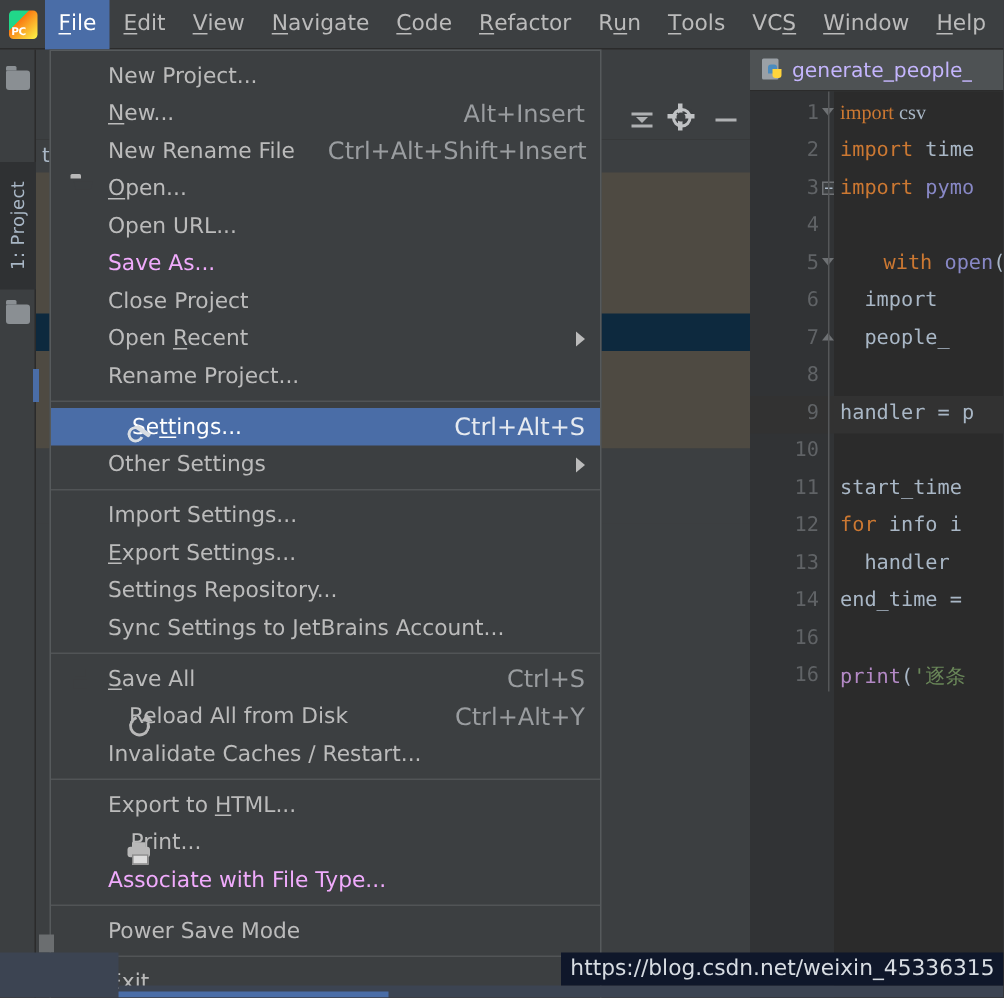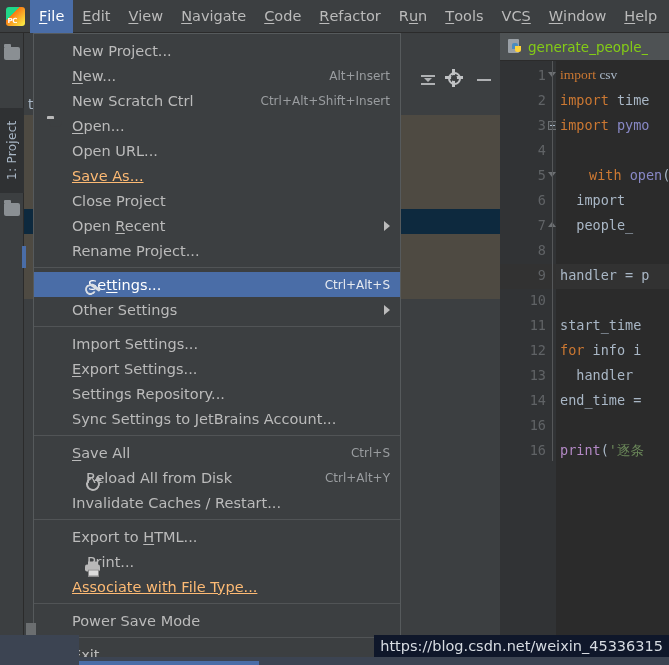--- a/index.html
+++ b/index.html
@@ -142,21 +142,21 @@
   }
   .py-file-icon .snake-b {
     position: absolute; left: 4px; top: 4px; width: 6px; height: 6px;
     background: #4b8bbe; border-radius: 2px 2px 0 0;
   }
   .py-file-icon .snake-y {
     position: absolute; left: 7px; top: 7px; width: 6px; height: 6px;
     background: #ffd43b; border-radius: 0 0 2px 2px;
   }
   .editor-tab-label {
-    color: #84cc16; font-size: 13.5px; white-space: nowrap; overflow: hidden;
+    color: #c4b5fd; font-size: 13.5px; white-space: nowrap; overflow: hidden;
   }
   .gutter {
     position: absolute; left: 0; top: 28px; width: 56px; height: 604px;
     background: #313335;
   }
   .gutter-hl {
     position: absolute; left: 0; top: 203px; width: 56px; height: 25px; background: #323232;
   }
   .code-area {
     position: absolute; left: 56px; top: 28px; width: 113px; height: 604px;
@@ -210,24 +210,24 @@
   .menu-popup {
     position: absolute; left: 33px; top: 33px; width: 368px;
     background: #3c3f41; border: 1px solid #565a5c;
     padding: 4px 0 4px 0; z-index: 50;
   }
   .mi {
     position: relative; height: 25px; display: flex; align-items: center;
     padding-left: 38px; padding-right: 10px; color: #bbbbbb; font-size: 14.5px;
     white-space: nowrap;
   }
-  .mi.disabled { color: #fdba74; text-decoration: underline; }
+  .mi.disabled { color: #f0abfc; }
   .mi.selected { background: #4a6da7; color: #ffffff; }
   .mi .accel {
-    margin-left: auto; color: #9a9da0; font-size: 12px; padding-left: 22px;
+    margin-left: auto; color: #9a9da0; font-size: 16px; padding-left: 22px;
   }
   .mi.selected .accel { color: #e6eaf0; }
   .mi u { text-decoration: underline; text-underline-offset: 2px; }
   .mi-sep { height: 1px; background: #515456; margin: 4px 0; }
   .submenu-arrow {
     margin-left: auto; width: 0; height: 0;
     border-top: 5px solid transparent; border-bottom: 5px solid transparent;
     border-left: 6px solid #bbbbbb;
   }
   .mi-ic { position: absolute; left: 13px; top: 50%; transform: translateY(-50%); width: 16px; height: 14px; }
@@ -406,21 +406,21 @@
 
   <div class="menu-popup">
       <div class="mi">
         <span>New Project...</span>
       </div>
       <div class="mi">
         <span><u>N</u>ew...</span>
         <span class="accel">Alt+Insert</span>
       </div>
       <div class="mi">
-        <span>New Scratch Ctrl</span>
+        <span>New Rename File</span>
         <span class="accel">Ctrl+Alt+Shift+Insert</span>
       </div>
       <div class="mi">
         <span class="mi-ic"><span class="ic-folder"></span></span>
         <span><u>O</u>pen...</span>
       </div>
       <div class="mi">
         <span>Open URL...</span>
       </div>
       <div class="mi disabled">

